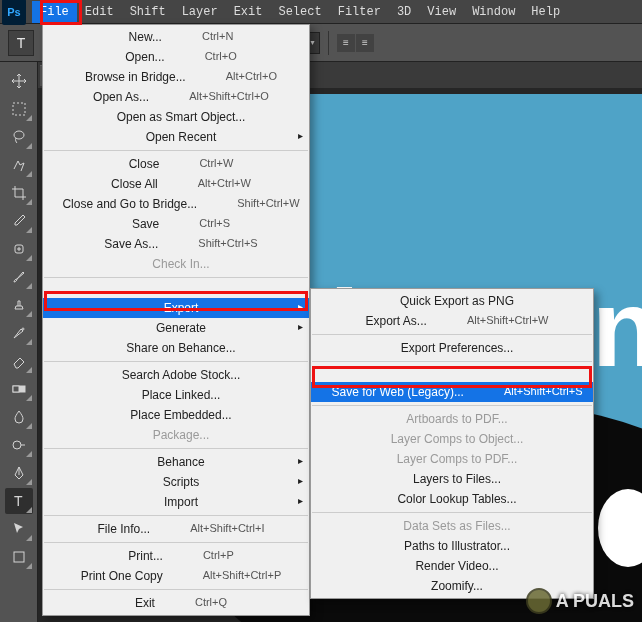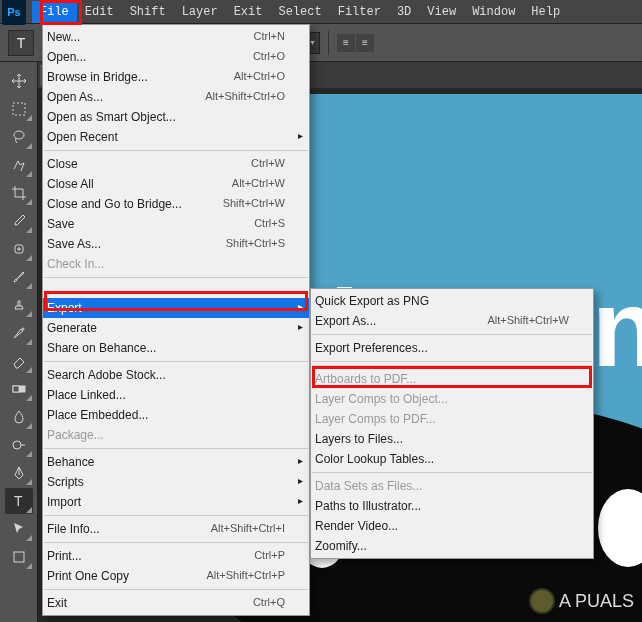--- a/index.html
+++ b/index.html
@@ -46,40 +46,40 @@
 
 .canvas-wrap { position:absolute; left:38px; top:88px; right:0; bottom:0; background:#262626; overflow:hidden; }
 .canvas { position:absolute; left:40px; top:6px; width:600px; height:520px; background:#4fa3c7; }
 .bigtext { position:absolute; top:170px; left:80px; font-size:110px; font-weight:700; color:#fff; white-space:nowrap; font-family: Arial, sans-serif; }
 .blackblob { position:absolute; top:310px; left:120px; width:560px; height:280px; background:#0a0a0a; border-radius:50% 50% 45% 50% / 55% 60% 50% 55%; }
 .eye-l { position:absolute; top:410px; left:220px; width:48px; height:64px; background:#fff; border-radius:50%; }
 .eye-r { position:absolute; top:395px; left:520px; width:60px; height:78px; background:#fff; border-radius:50%; }
 
 
 .dropdown { position:absolute; background:#f0f0f0; border:1px solid #999; box-shadow:4px 4px 8px rgba(0,0,0,.35); font-size:12px; color:#222; padding:2px 0; }
-.dropdown .row { display:flex; justify-content:space-between; padding:3px 24px 3px 4px; white-space:nowrap; cursor:default; position:relative; }
+.dropdown .row { display:flex; justify-content:center; padding:3px 24px 3px 34px; white-space:nowrap; cursor:default; position:relative; }
 .dropdown .row.hi { background:#1473e6; color:#fff;margin-top:20px; }
 .dropdown .row.dis { color:#9a9a9a; }
 .dropdown .row.fly::after { content:'▸'; position:absolute; right:6px; font-size:10px; }
 .dropdown .row.hi.fly::after { color:#fff; }
 .dropdown hr { border:none; border-top:1px solid #ccc; margin:3px 1px; }
 .dropdown .sc { margin-left:40px; color:#555; font-size:11px; }
 .dropdown .row.hi .sc { color:#fff; }
 
 .file-menu { top:24px; left:42px; width:268px; }
 .export-menu { top:288px; left:310px; width:284px; }
 
 
 .hlbox { position:absolute; border:3px solid #e11; pointer-events:none; }
 .hl-file { top:0px; left:40px; width:42px; height:25px; }
 .hl-export { top:291px; left:44px; width:264px; height:20px; }
 .hl-save { top:366px; left:312px; width:280px; height:22px; }
 
 
-.wm { position:absolute; right:8px; bottom:8px; color:#fff; font-weight:normal; font-size:18px; opacity:.85; display:flex; align-items:center; gap:4px; text-shadow:0 0 4px #000; }
+.wm { position:absolute; right:8px; bottom:8px; color:#fff; font-weight:bold; font-size:18px; opacity:.85; display:flex; align-items:center; gap:4px; text-shadow:0 0 4px #000; }
 .wm-badge { width:26px; height:26px; background:#6a6a34; border-radius:50%; border:2px solid #3d3d1f; display:inline-block; }
 </style>
 </head>
 <body>
 
 <div class="topbar">
   <div class="ps-logo">Ps</div>
   <div class="menubar" id="menubar">
       <div class="menu-item open">File</div>
       <div class="menu-item">Edit</div>
@@ -345,20 +345,24 @@
     </div>
     <div class="row">
       <span>Export As...</span>
       <span class="sc">Alt+Shift+Ctrl+W</span>
     </div>
     <hr>
     <div class="row">
       <span>Export Preferences...</span>
     </div>
     <hr>
+    <div class="row hi">
+      <span>Save for Web (Legacy)...</span>
+      <span class="sc">Alt+Shift+Ctrl+S</span>
+    </div>
     <hr>
     <div class="row dis">
       <span>Artboards to PDF...</span>
     </div>
     <div class="row dis">
       <span>Layer Comps to Object...</span>
     </div>
     <div class="row dis">
       <span>Layer Comps to PDF...</span>
     </div>

